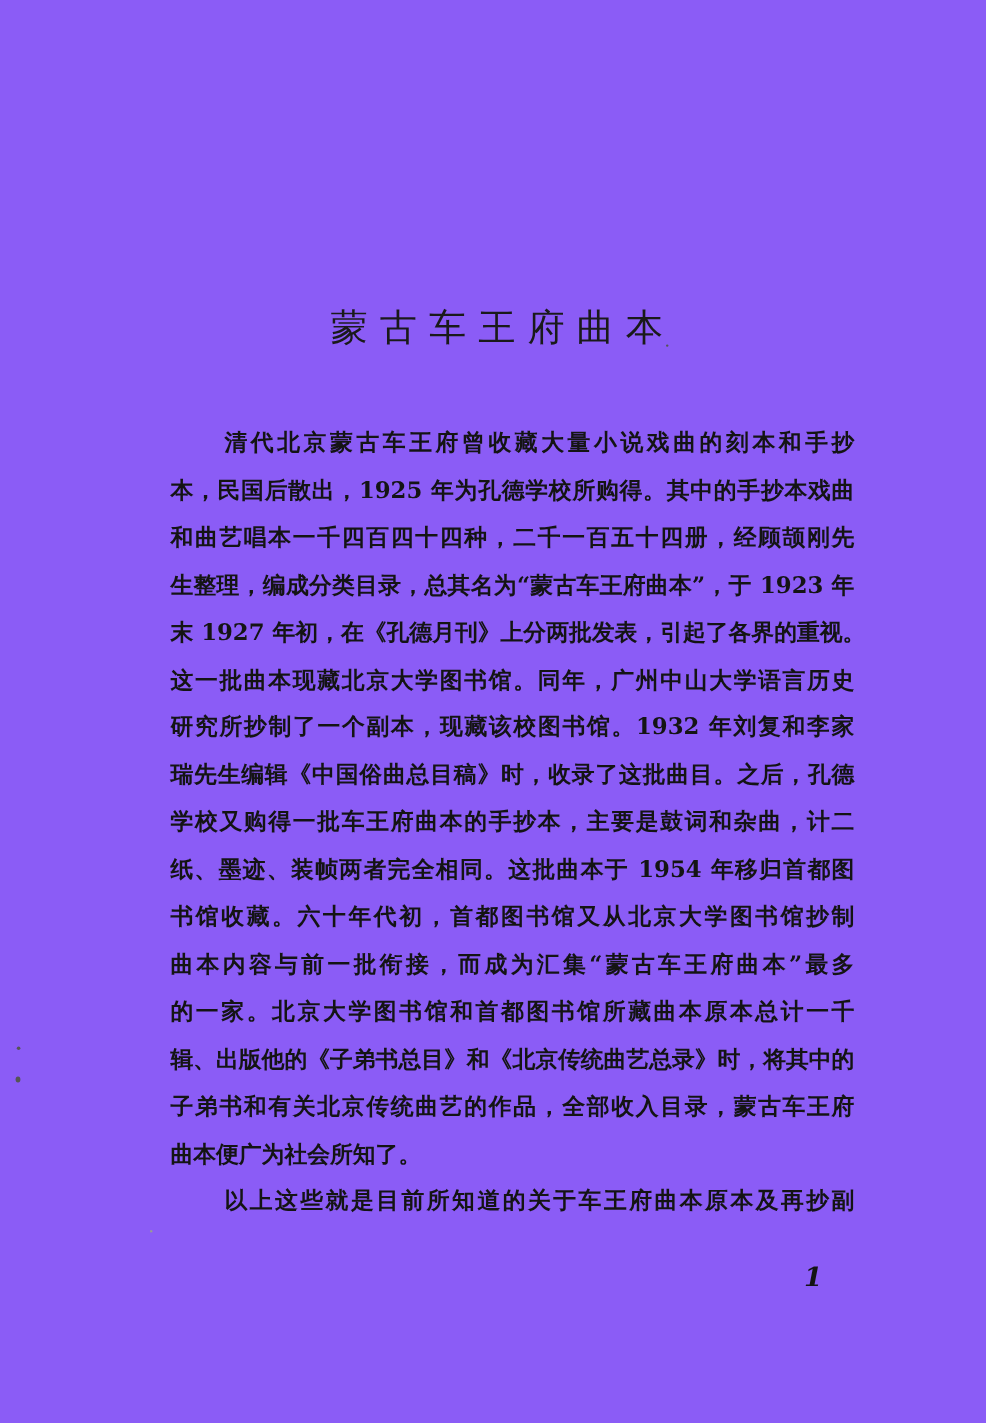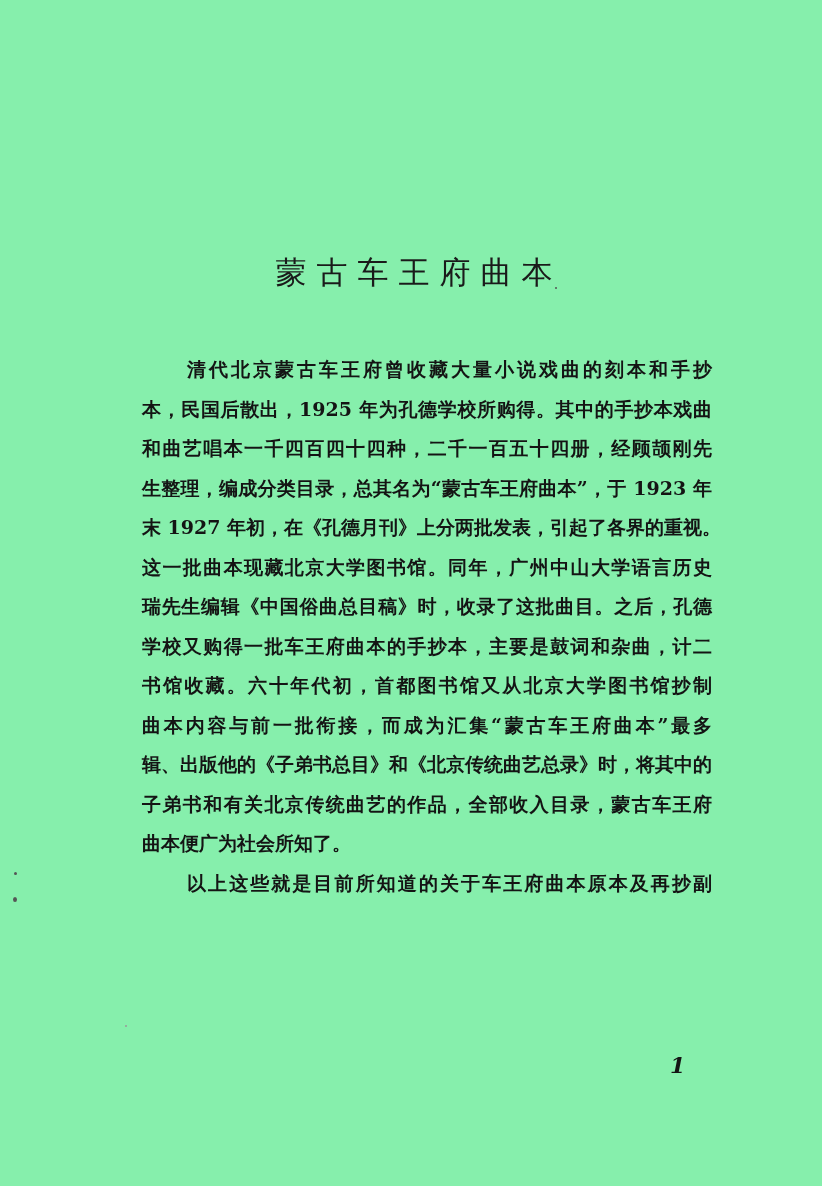--- a/index.html
+++ b/index.html
@@ -12,21 +12,21 @@
     height: 1186px;
     position: relative;
     overflow: hidden;
     font-family: "DejaVu Serif", "Liberation Serif", serif;
     color: #141414;
   }
   .page {
     position: absolute;
     left: 0; top: 0;
     width: 822px; height: 1186px;
-    background: #86efac;
+    background: #8b5cf6;
   }
   .title {
     position: absolute;
     left: 0;
     width: 822px;
     top: 252px;
     text-align: center;
     font-size: 31px;
     letter-spacing: 10px;
     font-weight: normal;
@@ -77,24 +77,27 @@
 
   <div class="title">蒙古车王府曲本</div>
 
   <div class="body-text">
     <div class="line indent">清代北京蒙古车王府曾收藏大量小说戏曲的刻本和手抄</div>
     <div class="line">本，民国后散出，1925 年为孔德学校所购得。其中的手抄本戏曲</div>
     <div class="line">和曲艺唱本一千四百四十四种，二千一百五十四册，经顾颉刚先</div>
     <div class="line">生整理，编成分类目录，总其名为“蒙古车王府曲本”，于 1923 年</div>
     <div class="line">末 1927 年初，在《孔德月刊》上分两批发表，引起了各界的重视。</div>
     <div class="line">这一批曲本现藏北京大学图书馆。同年，广州中山大学语言历史</div>
+    <div class="line">研究所抄制了一个副本，现藏该校图书馆。1932 年刘复和李家</div>
     <div class="line">瑞先生编辑《中国俗曲总目稿》时，收录了这批曲目。之后，孔德</div>
     <div class="line">学校又购得一批车王府曲本的手抄本，主要是鼓词和杂曲，计二</div>
+    <div class="line">纸、墨迹、装帧两者完全相同。这批曲本于 1954 年移归首都图</div>
     <div class="line">书馆收藏。六十年代初，首都图书馆又从北京大学图书馆抄制</div>
     <div class="line">曲本内容与前一批衔接，而成为汇集“蒙古车王府曲本”最多</div>
+    <div class="line">的一家。北京大学图书馆和首都图书馆所藏曲本原本总计一千</div>
     <div class="line">辑、出版他的《子弟书总目》和《北京传统曲艺总录》时，将其中的</div>
     <div class="line">子弟书和有关北京传统曲艺的作品，全部收入目录，蒙古车王府</div>
     <div class="line last">曲本便广为社会所知了。</div>
     <div class="line indent">以上这些就是目前所知道的关于车王府曲本原本及再抄副</div>
   </div>
 
   <div class="page-number">1</div>
 
   <div class="speck" style="left:14px;top:872px;width:3px;height:3px;"></div>
   <div class="speck" style="left:13px;top:897px;width:4px;height:5px;"></div>

